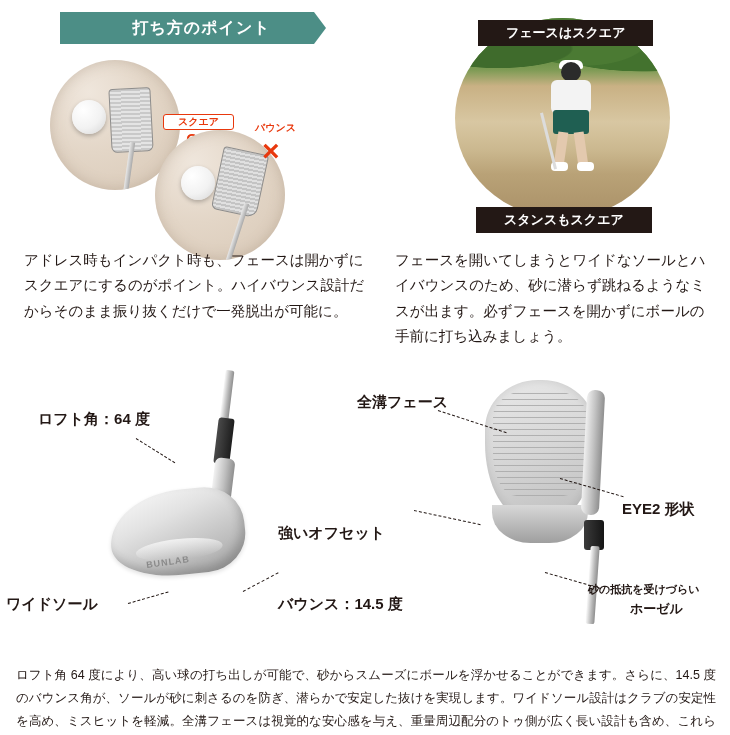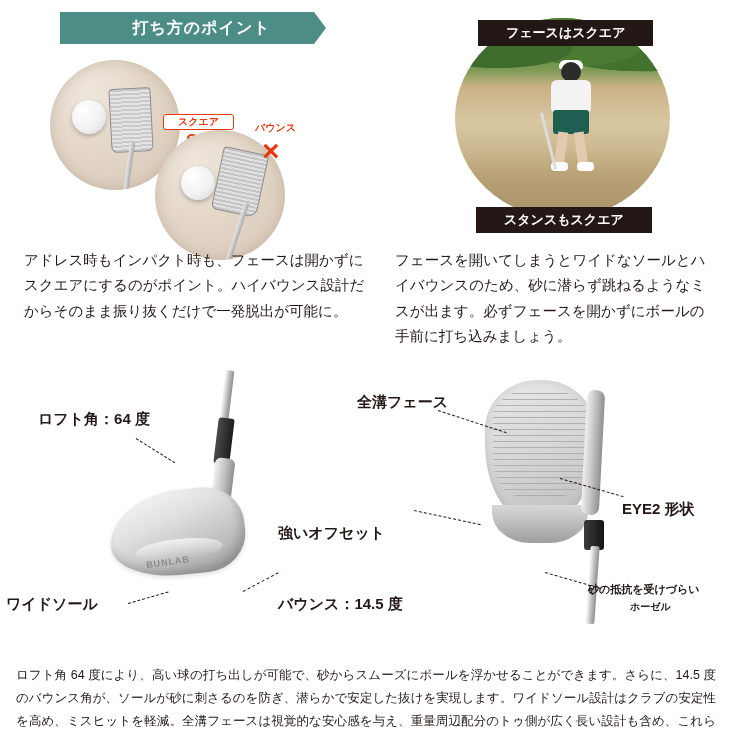--- a/index.html
+++ b/index.html
@@ -256,19 +256,19 @@
     <div class="lbl" style="left:333px;top:33px;margin-left:24px;">全溝フェース</div>
     <div class="lead" style="left:438px;top:50px;width:72px;transform:rotate(18deg);"></div>
 
     <div class="lbl" style="left:278px;top:140px;margin-top:24px;">強いオフセット</div>
     <div class="lead" style="left:414px;top:150px;width:68px;transform:rotate(12deg);"></div>
 
     <div class="lbl" style="left:622px;top:140px;">EYE2 形状</div>
     <div class="lead" style="left:560px;top:118px;width:66px;transform:rotate(16deg);"></div>
 
     <div class="lbl" style="left:588px;top:222px;font-size:11px;">砂の抵抗を受けづらい</div>
-    <div class="lbl" style="left:630px;top:240px;font-size:10px;">ホーゼル</div>
+    <div class="lbl" style="left:630px;top:240px;font-size:13px;">ホーゼル</div>
     <div class="lead" style="left:545px;top:212px;width:58px;transform:rotate(16deg);"></div>
   </div>
 
   <div class="bottom-text">ロフト角 64 度により、高い球の打ち出しが可能で、砂からスムーズにボールを浮かせることができます。さらに、14.5 度のバウンス角が、ソールが砂に刺さるのを防ぎ、潜らかで安定した抜けを実現します。ワイドソール設計はクラブの安定性を高め、ミスヒットを軽減。全溝フェースは視覚的な安心感を与え、重量周辺配分のトゥ側が広く長い設計も含め、これらの特徴がバンカーショットでのパフォーマンスを最大化します。</div>
 
 </div>
 
 </body></html>

